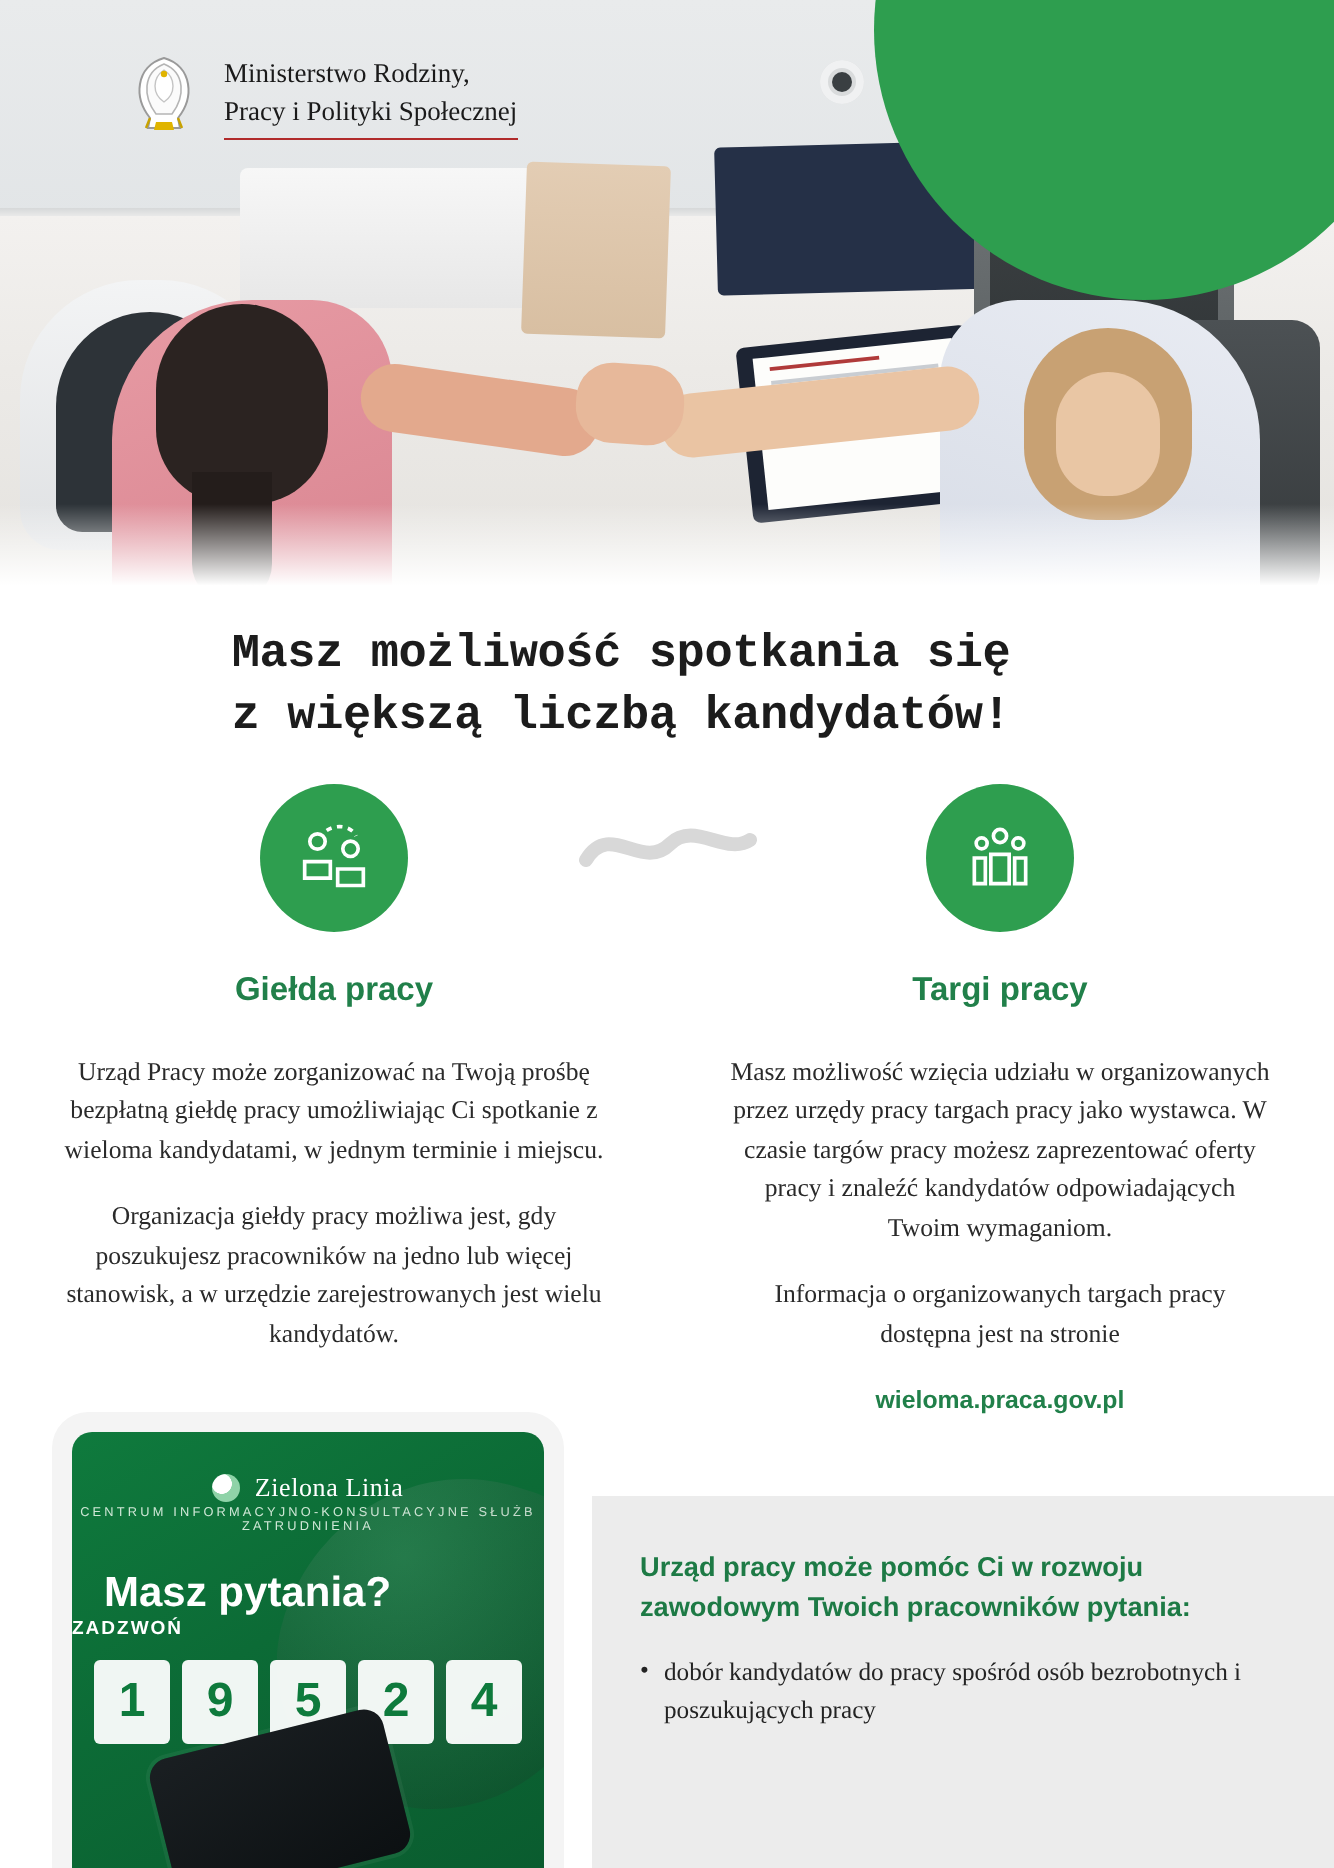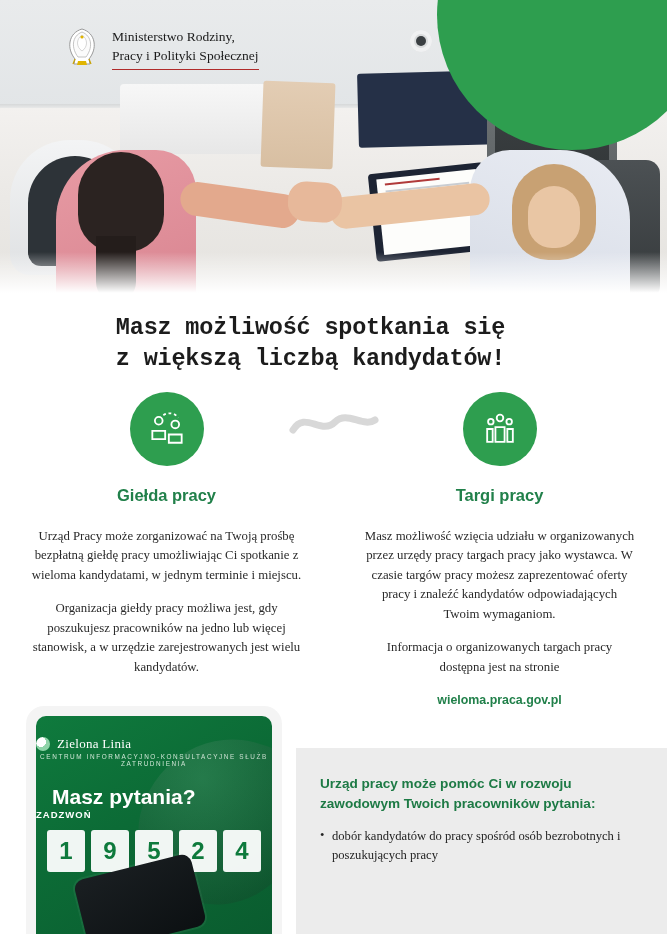--- a/index.html
+++ b/index.html
@@ -199,20 +199,21 @@
     line-height: 1.32;
     color: #1c1c1c;
     letter-spacing: -0.2px;
     margin-left: 44px;
   }
 
   
   .cols {
     position:absolute; left:0; top:392px; width:667px;
     display:flex;
+    justify-content:center;
   }
   .col { width: 333px; display:flex; flex-direction:column; align-items:center; }
   .circle-icon {
     width: 74px; height: 74px; border-radius:50%;
     background:#2e9e4f;
     display:flex; align-items:center; justify-content:center;
   }
   .col-title {
     margin-top: 20px;
     font-family: "Liberation Sans", sans-serif;
@@ -282,21 +283,21 @@
     border-radius: 10px 10px 0 0;
     overflow:hidden;
   }
   .phone-screen .leaf {
     position:absolute; right:-30px; top:20px; width:160px; height:170px;
     background: radial-gradient(ellipse at 30% 30%, rgba(255,255,255,0.10), rgba(0,0,0,0.18));
     border-radius: 60% 40% 55% 45%;
     transform: rotate(18deg);
   }
   .zl {
-    position:relative; display:flex; align-items:center; justify-content:flex-start;
+    position:relative; display:flex; align-items:center; justify-content:center;
     gap:7px; margin-top:20px;
   }
   .zl-dot {
     width:14px; height:14px; border-radius:50%;
     background: radial-gradient(circle at 35% 35%, #ffffff 0 38%, #8fd3a8 40% 100%);
   }
   .zl-text {
     font-family: "Liberation Serif", serif;
     font-size: 13px; color:#ffffff; letter-spacing:.3px;
   }

